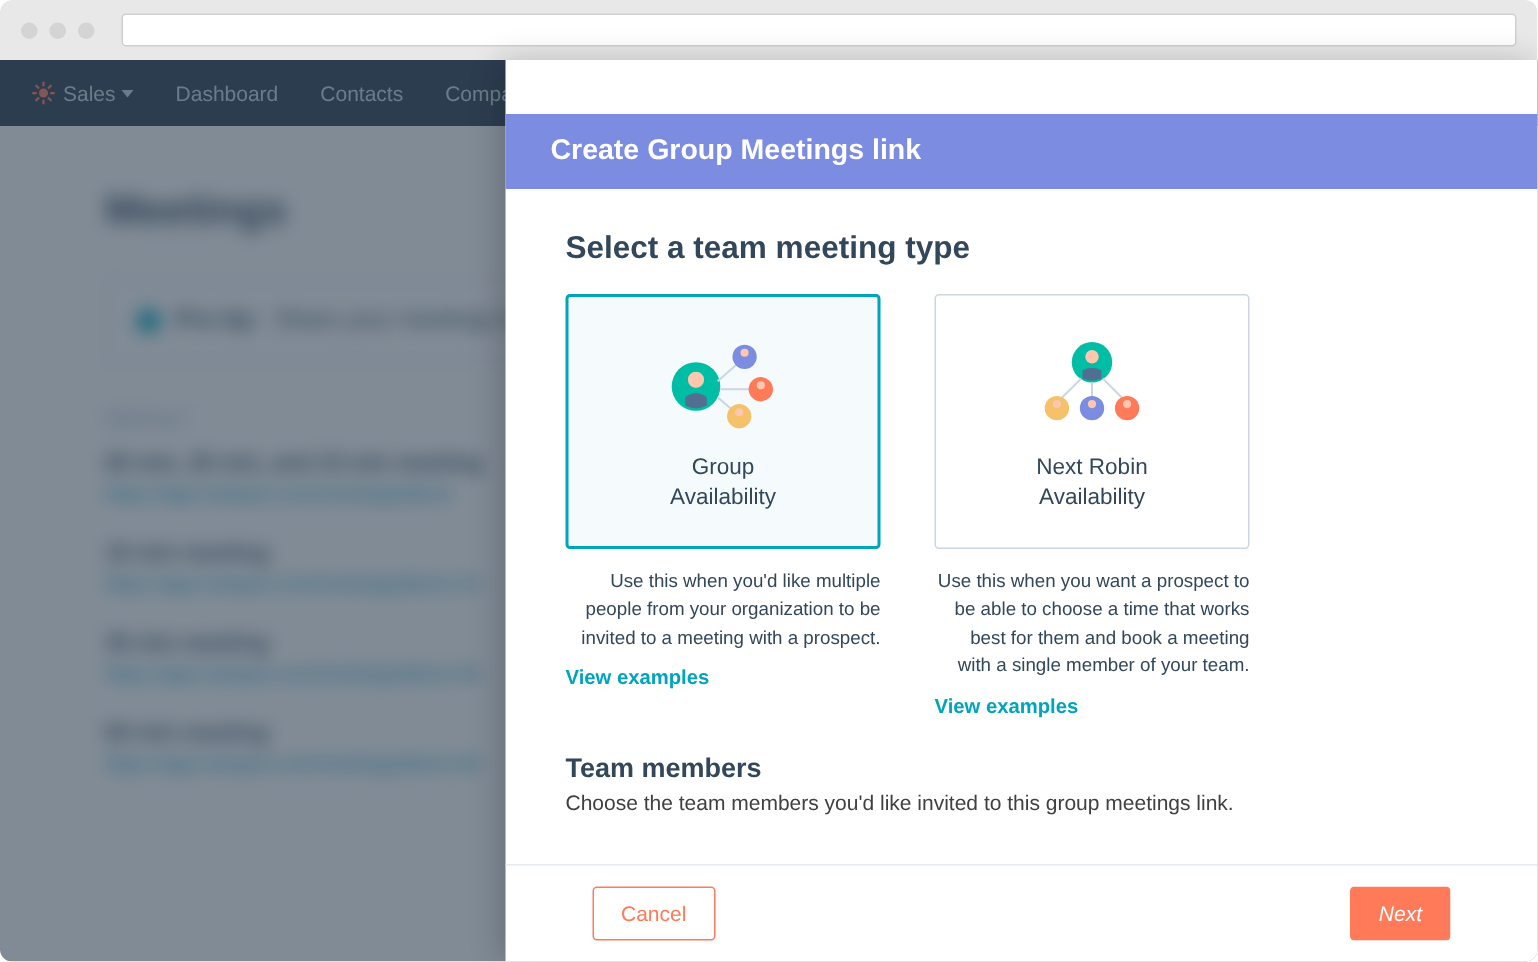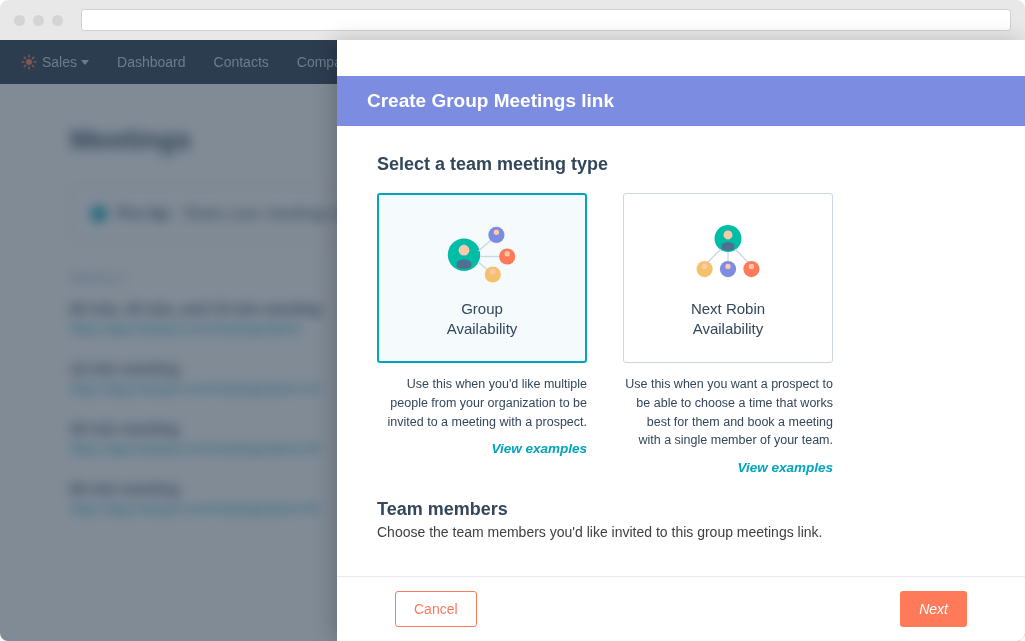--- a/index.html
+++ b/index.html
@@ -26,29 +26,29 @@
 .meeting-row .title { font-weight: 600; font-size: 15px; margin-bottom: 4px; }
 .meeting-row .link { color: #0091ae; font-size: 13px; }
 
 
 .scrim { position: absolute; top: 40px; left: 0; width: 100%; height: 601px; background: rgba(45, 62, 80, 0.6); pointer-events: none; }
 
 
 .panel { position: absolute; top: 40px; right: 0; width: 688px; height: 601px; background: #fff; display: flex; flex-direction: column; box-shadow: -4px 0 20px rgba(0,0,0,0.2); }
 .panel-header { background: #7c8ce0; color: #fff; padding: 14px 30px; font-size: 19px; font-weight: 600; margin-top: 36px; }
 .panel-body { flex: 1; overflow: auto; padding: 28px 40px 12px; }
-.panel-body h2 { font-size: 18px; font-weight: 600; color: #33475b; margin-bottom: 18px; }
+.panel-body h2 { font-size: 21px; font-weight: 600; color: #33475b; margin-bottom: 18px; }
 .cards { display: flex; gap: 36px; }
 .card-col { width: 210px; display: flex; flex-direction: column; }
 .card { border: 1px solid #cbd6e2; border-radius: 3px; height: 170px; display: flex; flex-direction: column; align-items: center; justify-content: center; padding: 16px; cursor: pointer; }
 .card.selected { border: 2px solid #00a4bd; background: #f5fbfd; }
 .card-illustration { width: 90px; height: 70px; margin-bottom: 12px; }
 .card-title { text-align: center; font-size: 15px; color: #33475b; line-height: 1.35; }
 .card-desc { font-size: 12.5px; color: #33475b; text-align: right; margin-top: 12px; line-height: 1.5; }
-.view-link { color: #00a4bd; font-size: 13.5px; font-weight: 600; text-align: right; margin-top: 10px; cursor: pointer; font-style: italic; }
+.view-link { color: #00a4bd; font-size: 13.5px; font-weight: 600; text-align: left; margin-top: 10px; cursor: pointer; }
 
 .section { margin-top: 24px; }
 .section h2 { font-size: 18px; font-weight: 600; color: #33475b; margin-bottom: 4px; }
 .section p { font-size: 14px; color: #404040; }
 
 .panel-footer { border-top: 1px solid #e5eaf0; padding: 14px 58px; display: flex; justify-content: space-between; align-items: center; }
 .btn { padding: 9px 18px; border-radius: 3px; font-size: 14px; font-weight: 500; cursor: pointer; border: 1px solid transparent; }
 .btn-outline { background: #fff; border: 1px solid #ff7a59; color: #ff7a59; }
 .btn-primary { background: #ff7a59; color: #fff; font-style: italic; }
 </style>

